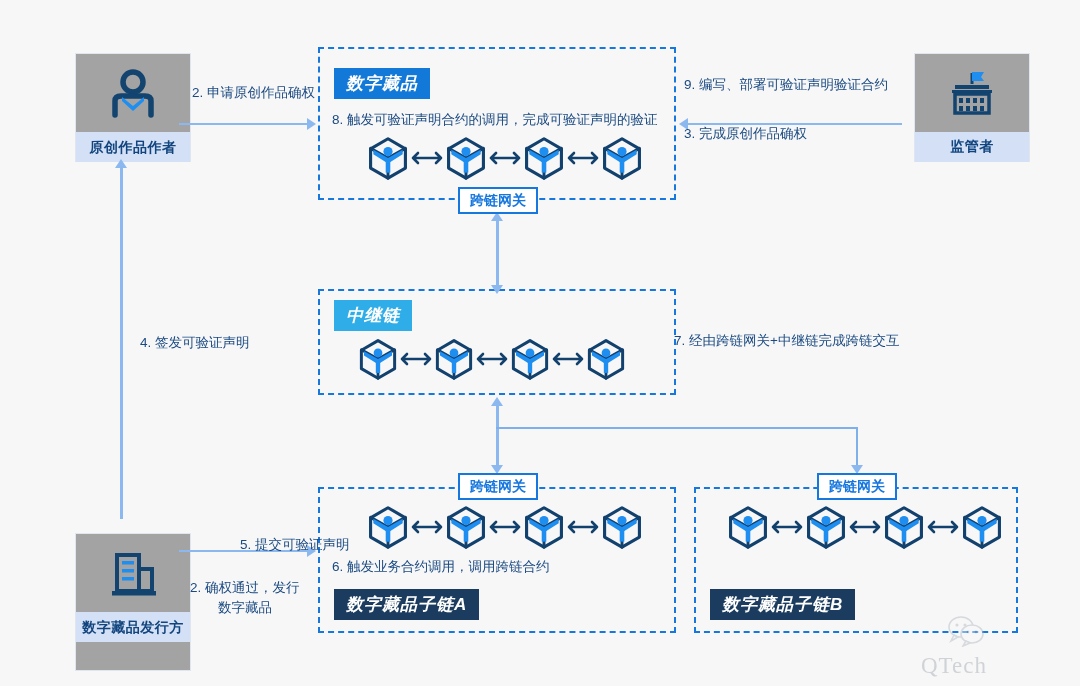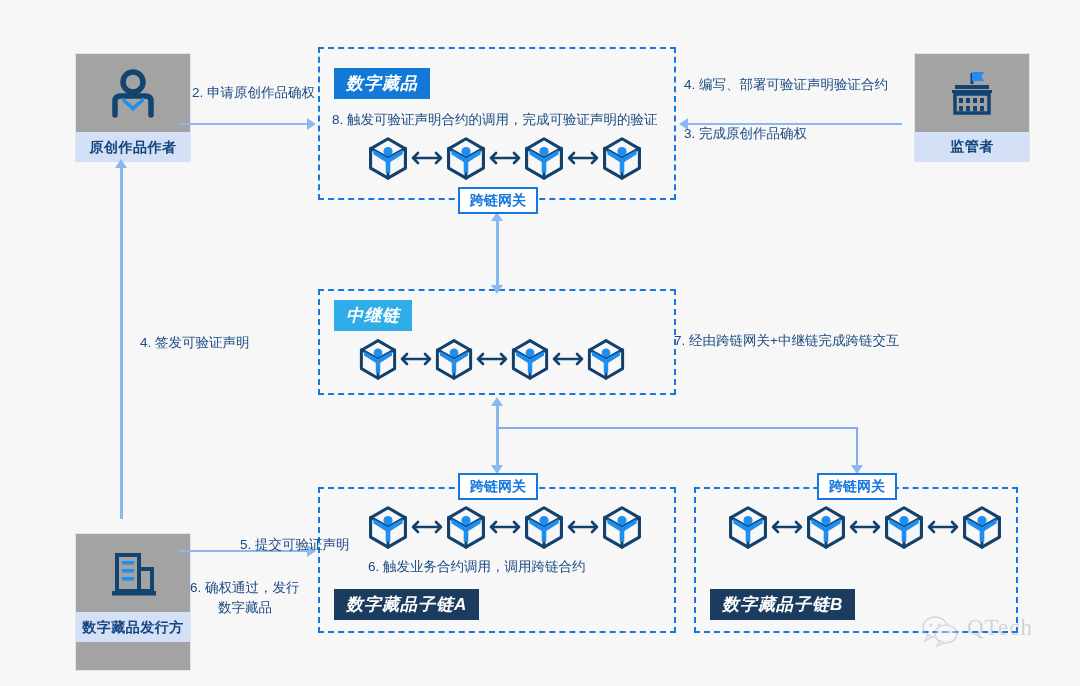--- a/index.html
+++ b/index.html
@@ -53,21 +53,21 @@
   .line.h{height:2px;}
   .line.thin{background:#7fb0ec;}
 
   .arrowhead{position:absolute;width:0;height:0;}
   .ah-up{border-left:6px solid transparent;border-right:6px solid transparent;border-bottom:9px solid #8cb8f0;}
   .ah-down{border-left:6px solid transparent;border-right:6px solid transparent;border-top:9px solid #8cb8f0;}
   .ah-left{border-top:6px solid transparent;border-bottom:6px solid transparent;border-right:9px solid #8cb8f0;}
   .ah-right{border-top:6px solid transparent;border-bottom:6px solid transparent;border-left:9px solid #8cb8f0;}
 
   
-  .watermark{position:absolute;display:flex;align-items:flex-start;gap:6px;opacity:.42;}
+  .watermark{position:absolute;display:flex;align-items:flex-end;gap:6px;opacity:.42;flex-direction:column;}
   .watermark .wm-text{font-size:23px;color:#9aa3ad;letter-spacing:1px;font-family:"Liberation Serif",serif;}
 </style>
 </head>
 <body>
 
 <div id="stage">
 
   <svg width="0" height="0" style="position:absolute" aria-hidden="true">
     <defs>
       <g id="cubeGlyph">
@@ -207,21 +207,21 @@
         <use href="#cubeGlyph"></use>
       </svg>
     <svg class="conn" viewBox="0 0 34 16">
         <path d="M3 8 H31 M3 8 L8 3 M3 8 L8 13 M31 8 L26 3 M31 8 L26 13" stroke="#12416e" stroke-width="2.6" fill="none" stroke-linecap="round"></path>
       </svg>
     <svg width="44" height="44" viewBox="0 0 48 48">
         <use href="#cubeGlyph"></use>
       </svg>
   </div>
 
-  <div class="lbl" style="left:332px;top:557px;margin-left:36px;">6. 触发业务合约调用，调用跨链合约</div>
+  <div class="lbl" style="left:332px;top:557px;">6. 触发业务合约调用，调用跨链合约</div>
 
   <div class="badge navy" style="left:334px;top:589px;">数字藏品子链A</div>
 
   <div class="gateway" style="left:458px;top:473px;">跨链网关</div>
 
   <div class="chain" style="left:694px;top:487px;width:324px;height:146px;"></div>
 
   <div class="cubes" style="left:726px;top:505px;">
     <svg width="44" height="44" viewBox="0 0 48 48">
         <use href="#cubeGlyph"></use>
@@ -268,26 +268,26 @@
 
   <div class="line v" style="left:496px;top:405px;width:3px;height:62px;"></div>
   <div class="arrowhead ah-up" style="left:491px;top:397px;"></div>
   <div class="arrowhead ah-down" style="left:491px;top:465px;"></div>
 
   <div class="line h thin" style="left:496px;top:427px;width:362px;"></div>
   <div class="line v thin" style="left:856px;top:427px;width:2px;height:40px;"></div>
   <div class="arrowhead ah-down" style="left:851px;top:465px;"></div>
 
   <div class="lbl" style="left:192px;top:83px;">2. 申请原创作品确权</div>
-  <div class="lbl" style="left:684px;top:75px;">4. 编写、部署可验证声明验证合约</div>
+  <div class="lbl" style="left:684px;top:75px;">9. 编写、部署可验证声明验证合约</div>
   <div class="lbl" style="left:684px;top:124px;">3. 完成原创作品确权</div>
   <div class="lbl" style="left:140px;top:333px;">4. 签发可验证声明</div>
   <div class="lbl" style="left:674px;top:331px;">7. 经由跨链网关+中继链完成跨链交互</div>
   <div class="lbl" style="left:192px;top:535px;margin-left:48px;">5. 提交可验证声明</div>
-  <div class="lbl wrap" style="left:190px;top:578px;">6. 确权通过，发行</div>
+  <div class="lbl wrap" style="left:190px;top:578px;">2. 确权通过，发行</div>
   <div class="lbl wrap" style="left:218px;top:598px;">数字藏品</div>
 
   <div class="watermark" style="left:921px;top:615px;">
     <svg width="40" height="32" viewBox="0 0 40 32">
       <ellipse cx="14" cy="12" rx="12" ry="10" fill="none" stroke="#aab2bb" stroke-width="1.6"></ellipse>
       <path d="M7 20 L4 26 L11 22 Z" fill="none" stroke="#aab2bb" stroke-width="1.6"></path>
       <circle cx="10" cy="10" r="1.6" fill="#aab2bb"></circle>
       <circle cx="18" cy="10" r="1.6" fill="#aab2bb"></circle>
       <ellipse cx="25" cy="19" rx="11" ry="9" fill="#f7f7f7" stroke="#aab2bb" stroke-width="1.6"></ellipse>
       <path d="M19 26 L16 31 L23 28 Z" fill="#f7f7f7" stroke="#aab2bb" stroke-width="1.6"></path>

